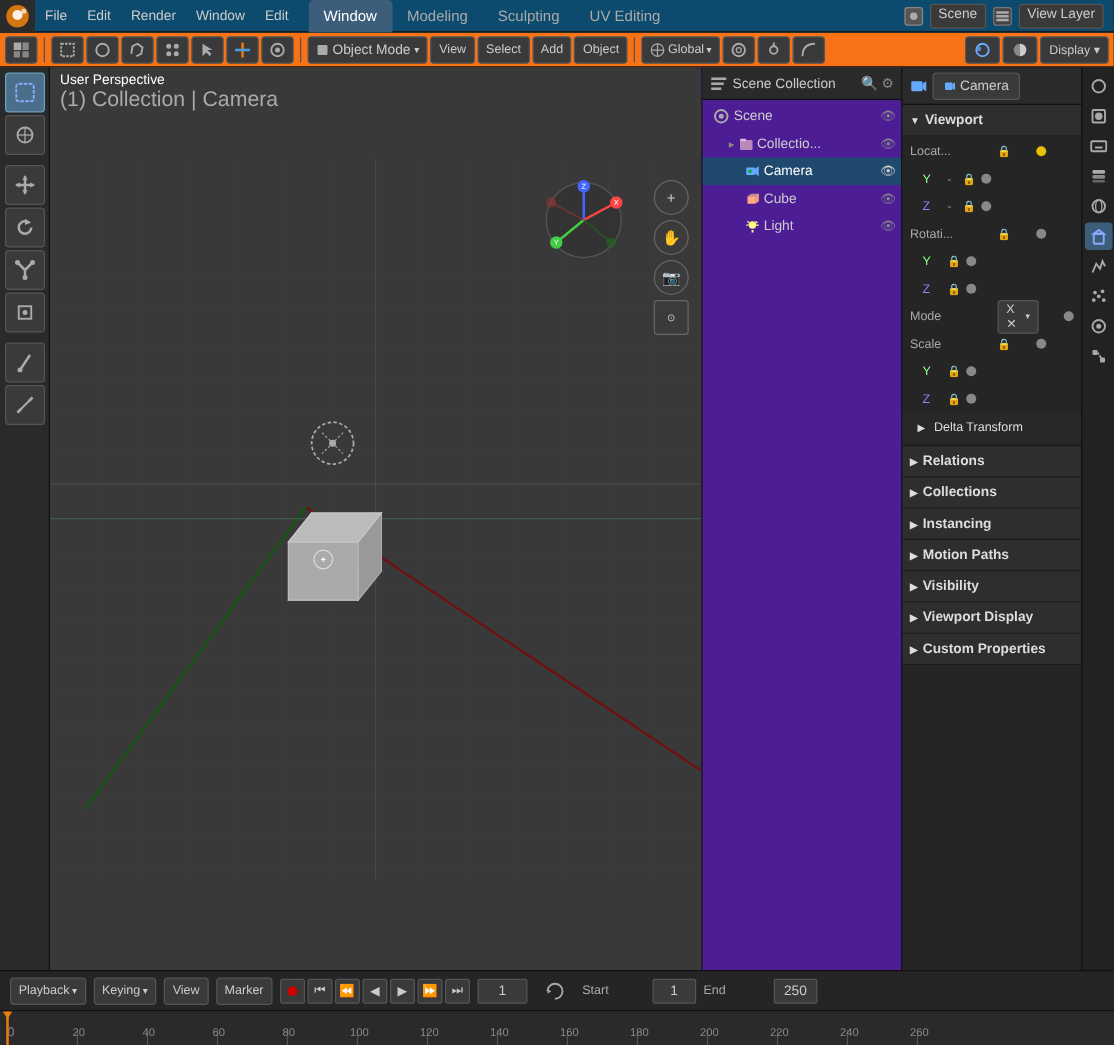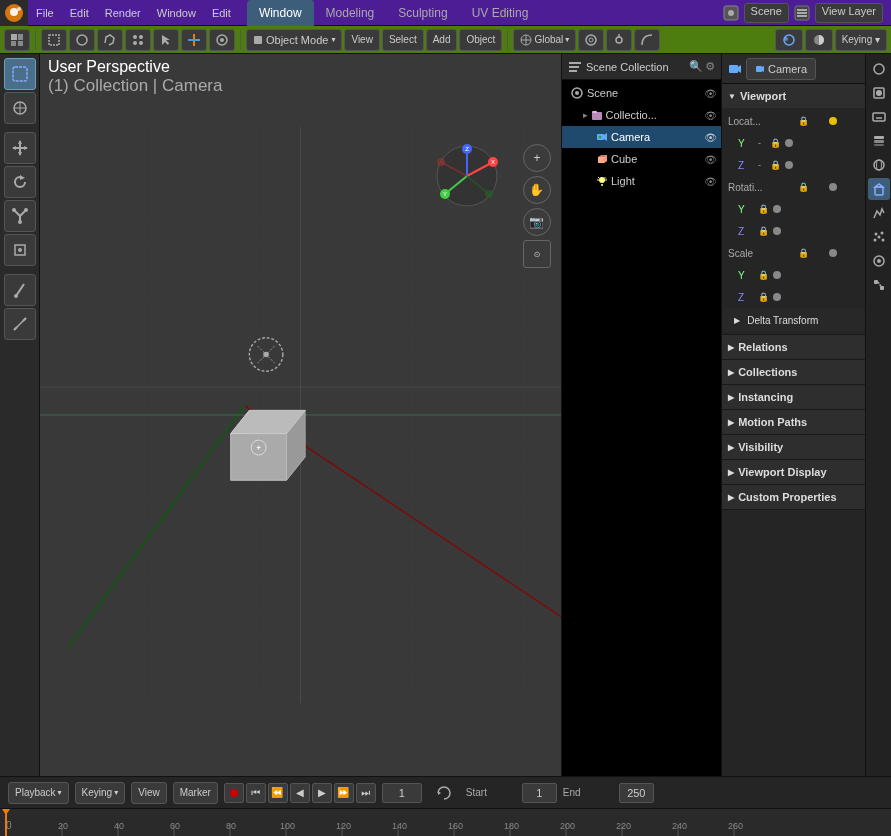--- a/index.html
+++ b/index.html
@@ -10,21 +10,21 @@
       font-family: 'Segoe UI', Arial, sans-serif;
       font-size: 11px;
       color: #cccccc;
       overflow: hidden;
       position: relative;
     }
 
     
     .top-menubar {
       height: 26px;
-      background: #4c1d95;
+      background: #0c4a6e;
       display: flex;
       align-items: center;
       border-bottom: 1px solid #111;
       position: relative;
       z-index: 100;
     }
     .top-menubar .blender-logo {
       width: 28px;
       height: 26px;
       display: flex;
@@ -74,21 +74,21 @@
       color: #ccc;
       padding: 1px 6px;
       font-size: 11px;
       border-radius: 3px;
       height: 20px;
     }
 
     
     .toolbar2 {
       height: 28px;
-      background: #4d7c0f;
+      background: #f97316;
       display: flex;
       align-items: center;
       border-bottom: 1px solid #111;
       padding: 0 4px;
       gap: 2px;
     }
     .tb2-btn {
       height: 22px;
       padding: 0 6px;
       background: #3a3a3a;
@@ -145,21 +145,21 @@
       overflow: hidden;
     }
     .viewport-header {
       position: absolute;
       top: 4px;
       left: 8px;
       z-index: 10;
     }
     .viewport-header .perspective-label {
       color: #fff;
-      font-size: 16px;
+      font-size: 11px;
     }
     .viewport-header .collection-label {
       color: #aaa;
       font-size: 17px;
     }
 
     
     .nav-gizmo {
       position: absolute;
       top: 90px;
@@ -189,21 +189,21 @@
       top: 90px;
       right: 56px;
       width: 70px;
       height: 70px;
       z-index: 20;
     }
 
     
     .right-panel {
       width: 160px;
-      background: #000000;
+      background: #4c1d95;
       border-left: 1px solid #111;
       display: flex;
       flex-direction: column;
     }
     .right-panel-header {
       height: 26px;
       background: #2a2a2a;
       border-bottom: 1px solid #111;
       display: flex;
       align-items: center;
@@ -588,21 +588,21 @@
           <circle cx="4" cy="6" r="2" fill="#6af" opacity="0.7"></circle>
         </svg>
     </div>
   </div>
   <div class="tb2-btn">
     <svg width="14" height="14" viewBox="0 0 14 14">
         <circle cx="7" cy="7" r="5" fill="#888"></circle>
         <path d="M7,2 A5,5 0 0,1 7,12" fill="#ccc"></path>
       </svg>
   </div>
-  <div class="tb2-btn">Keying ▾</div>
+  <div class="tb2-btn">Display ▾</div>
 </div>
 
 <div class="main-layout">
 
   <div class="left-sidebar">
     <div class="sidebar-tool active" title="Select">
       <svg width="16" height="16" viewBox="0 0 16 16">
           <rect x="1" y="1" width="14" height="14" rx="2" fill="none" stroke="#8af" stroke-width="1.5" stroke-dasharray="3 1"></rect>
         </svg>
     </div>
@@ -905,20 +905,28 @@
                 <span class="prop-label" style="color:#8f8; min-width:16px;">Y</span>
                 <span class="prop-lock">🔒</span>
                 <div class="prop-dot"></div>
               </div>
               <div class="prop-row-sub">
                 <span class="prop-label" style="color:#88f; min-width:16px;">Z</span>
                 <span class="prop-lock">🔒</span>
                 <div class="prop-dot"></div>
               </div>
 
+              <div class="prop-row">
+                <span class="prop-label">Mode</span>
+                <div class="mode-badge" style="flex:1;">
+                  <span>X ✕</span>
+                  <span style="font-size:7px; margin-left:auto;">▾</span>
+                </div>
+                <div class="prop-dot"></div>
+              </div>
 
               <div class="prop-row">
                 <span class="prop-label">Scale</span>
                 <span class="prop-lock">🔒</span>
                 <div class="prop-dot"></div>
               </div>
               <div class="prop-row-sub">
                 <span class="prop-label" style="color:#8f8; min-width:16px;">Y</span>
                 <span class="prop-lock">🔒</span>
                 <div class="prop-dot"></div>

